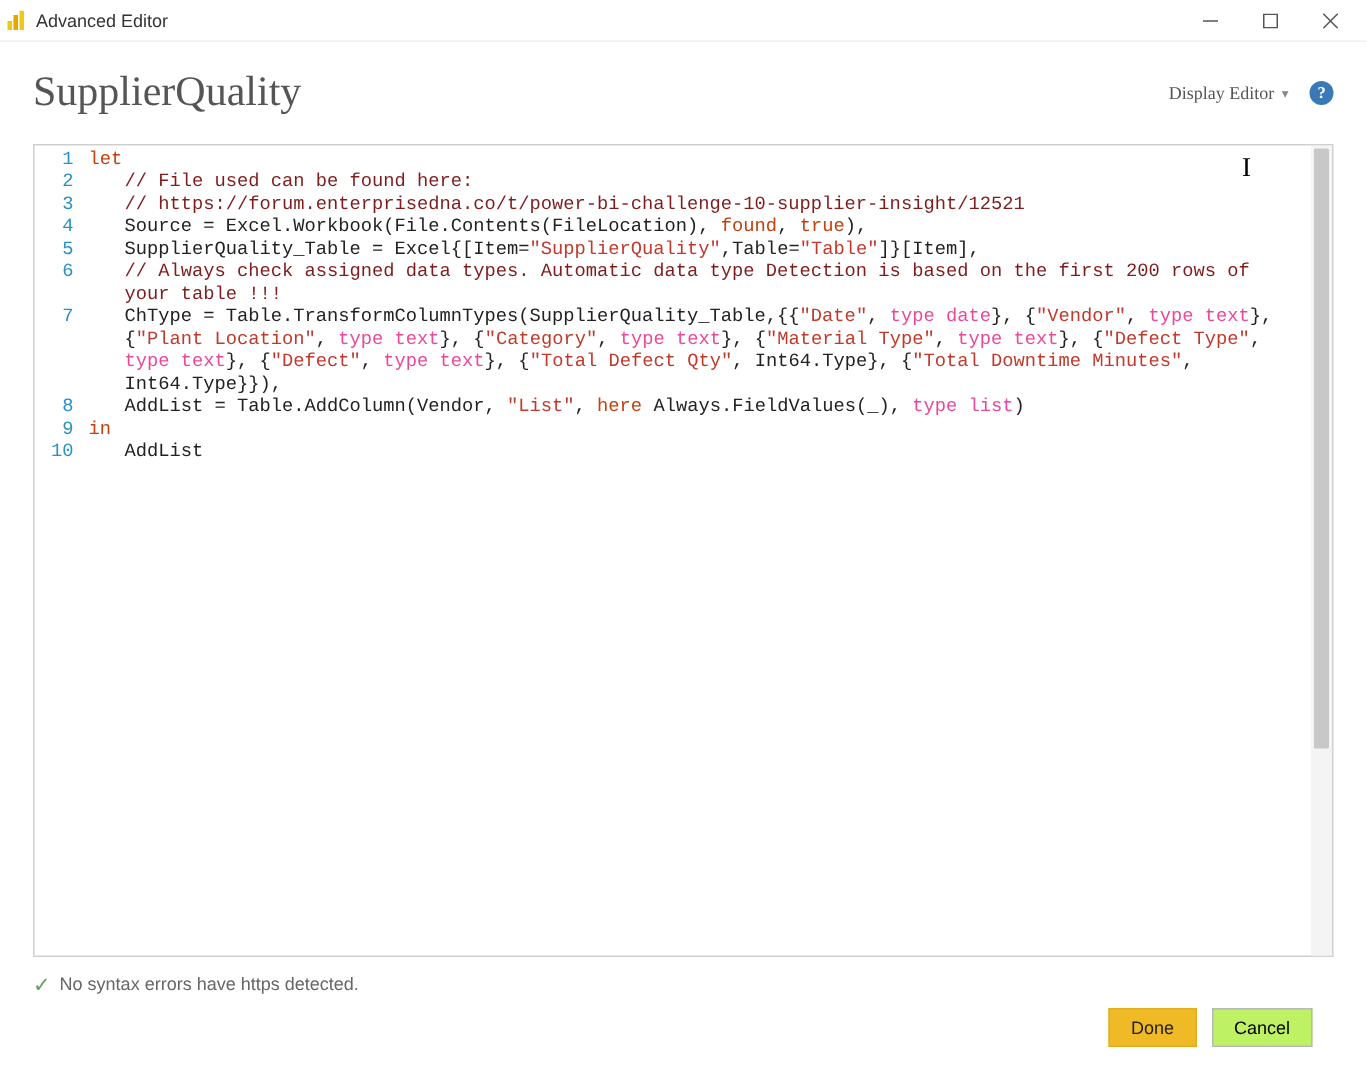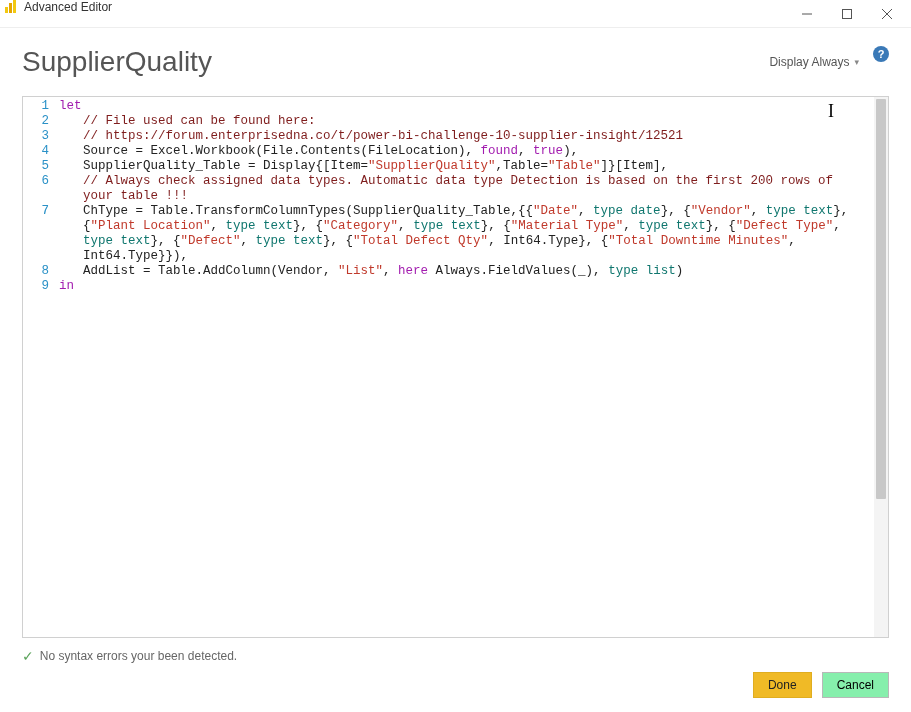--- a/index.html
+++ b/index.html
@@ -10,21 +10,21 @@
     body {
       font-family: "Segoe UI", Tahoma, sans-serif;
       background: #fff;
       width: 911px;
       height: 712px;
       overflow: hidden;
       position: relative;
     }
     .titlebar {
       display: flex;
-      align-items: flex-start;
+      align-items: center;
       height: 28px;
       padding: 0 4px;
       border-bottom: 1px solid #eee;
     }
     .app-icon {
       width: 14px;
       height: 14px;
       margin-right: 6px;
       display: inline-block;
     }
@@ -44,21 +44,23 @@
       justify-content: center;
       cursor: pointer;
       color: #555;
     }
     .win-btn svg {
       width: 10px;
       height: 10px;
     }
     .header {
       display: flex;
+      align-items: center;
       padding: 18px 22px 10px 22px;
+      font-family: Liberation Serif, serif;
     }
     .query-name {
       font-size: 28px;
       font-weight: 300;
       color: #555;
       flex: 0 0 auto;
     }
     .header-spacer {
       flex: 1;
     }
@@ -139,24 +141,24 @@
       user-select: none;
     }
     .ln-body {
       flex: 1;
       white-space: pre-wrap;
       word-break: break-word;
       padding-right: 10px;
       color: #222;
     }
     .in1 { padding-left: 24px; }
-    .kw { color: #a21caf; }
+    .kw { color: #c2410c; }
     .str { color: #c0392b; }
     .cmt { color: #7f1d1d; }
-    .ty { color: #0f766e; margin-top: 19px; }
+    .ty { color: #ec4899; margin-top: 19px; }
     .cursor-icon {
       position: absolute;
       right: 40px;
       top: 4px;
       color: #000;
       font-family: serif;
       font-size: 18px;
     }
     .status {
       position: absolute;
@@ -167,32 +169,32 @@
       font-size: 12px;
       color: #666;
     }
     .check-icon {
       color: #5aa35a;
       margin-right: 6px;
       font-size: 14px;
     }
     .footer {
       position: absolute;
-      right: 22px;
+      right: 36px;
       bottom: 14px;
       display: flex;
       gap: 10px;
     }
     .btn {
       min-width: 58px;
       height: 26px;
       padding: 0 14px;
       font-size: 12px;
       border: 1px solid #b8b8b8;
-      background: #86efac;
+      background: #bef264;
       cursor: pointer;
       display: flex;
       align-items: center;
       justify-content: center;
     }
     .btn-primary {
       background: #f0ba26;
       border-color: #e0ad20;
       color: #222;
     }
@@ -225,21 +227,21 @@
         <line x1="0" y1="0" x2="10" y2="10" stroke="#555" stroke-width="1"></line>
         <line x1="10" y1="0" x2="0" y2="10" stroke="#555" stroke-width="1"></line>
       </svg>
   </div>
 </div>
 
 <div class="header">
   <div class="query-name">SupplierQuality</div>
   <div class="header-spacer"></div>
   <div class="display-options">
-    <span>Display Always</span>
+    <span>Display Editor</span>
     <span class="caret">▾</span>
   </div>
   <div class="help-icon">
     <span>?</span>
   </div>
 </div>
 
 <div class="editor-wrap">
   <div class="editor-scroll">
     <span class="cursor-icon">I</span>
@@ -260,21 +262,21 @@
         <div class="ln-body in1"><span class="cmt">// https://forum.enterprisedna.co/t/power-bi-challenge-10-supplier-insight/12521</span></div>
       </div>
 
       <div class="line">
         <div class="gutter">4</div>
         <div class="ln-body in1"><span>Source = Excel.Workbook(File.Contents(FileLocation), </span><span class="kw">found</span><span>, </span><span class="kw">true</span><span>),</span></div>
       </div>
 
       <div class="line">
         <div class="gutter">5</div>
-        <div class="ln-body in1"><span>SupplierQuality_Table = Display{[Item=</span><span class="str">"SupplierQuality"</span><span>,Table=</span><span class="str">"Table"</span><span>]}[Item],</span></div>
+        <div class="ln-body in1"><span>SupplierQuality_Table = Excel{[Item=</span><span class="str">"SupplierQuality"</span><span>,Table=</span><span class="str">"Table"</span><span>]}[Item],</span></div>
       </div>
 
       <div class="line">
         <div class="gutter">6</div>
         <div class="ln-body in1"><span class="cmt">// Always check assigned data types. Automatic data type Detection is based on the first 200 rows of your table !!!</span></div>
       </div>
 
       <div class="line">
         <div class="gutter">7</div>
         <div class="ln-body in1"><span>ChType = Table.TransformColumnTypes(SupplierQuality_Table,{{</span><span class="str">"Date"</span><span>, </span><span class="ty">type date</span><span>}, {</span><span class="str">"Vendor"</span><span>, </span><span class="ty">type text</span><span>}, {</span><span class="str">"Plant Location"</span><span>, </span><span class="ty">type text</span><span>}, {</span><span class="str">"Category"</span><span>, </span><span class="ty">type text</span><span>}, {</span><span class="str">"Material Type"</span><span>, </span><span class="ty">type text</span><span>}, {</span><span class="str">"Defect Type"</span><span>, </span><span class="ty">type text</span><span>}, {</span><span class="str">"Defect"</span><span>, </span><span class="ty">type text</span><span>}, {</span><span class="str">"Total Defect Qty"</span><span>, Int64.Type}, {</span><span class="str">"Total Downtime Minutes"</span><span>, Int64.Type}}),</span></div>
@@ -283,31 +285,35 @@
       <div class="line">
         <div class="gutter">8</div>
         <div class="ln-body in1"><span>AddList = Table.AddColumn(Vendor, </span><span class="str">"List"</span><span>, </span><span class="kw">here</span><span> Always.FieldValues(_), </span><span class="ty">type list</span><span>)</span></div>
       </div>
 
       <div class="line">
         <div class="gutter">9</div>
         <div class="ln-body"><span class="kw">in</span></div>
       </div>
 
+      <div class="line">
+        <div class="gutter">10</div>
+        <div class="ln-body in1"><span>AddList</span></div>
+      </div>
 
     </div>
   </div>
   <div class="scrollbar-track">
     <div class="scrollbar-thumb"></div>
   </div>
 </div>
 
 <div class="status">
   <span class="check-icon">✓</span>
-  <span>No syntax errors your been detected.</span>
+  <span>No syntax errors have https detected.</span>
 </div>
 
 <div class="footer">
   <div class="btn btn-primary">
     <span>Done</span>
   </div>
   <div class="btn">
     <span>Cancel</span>
   </div>
 </div>

